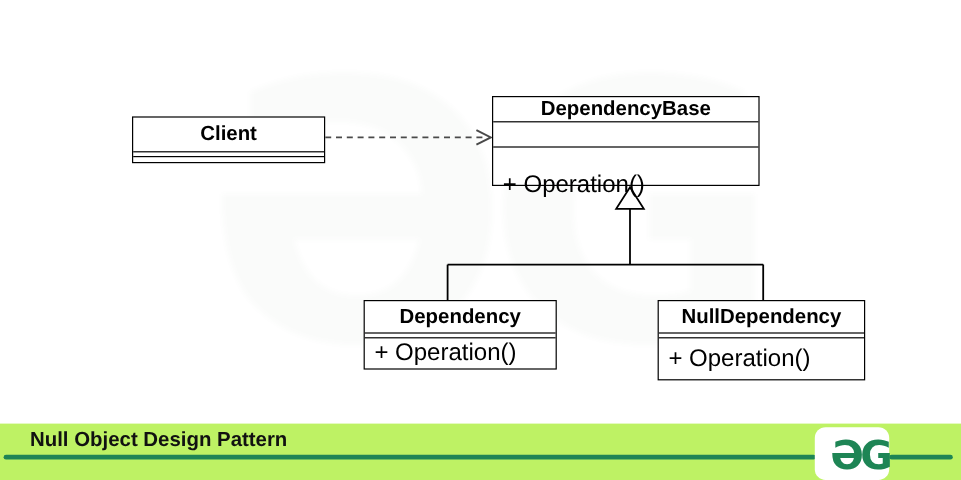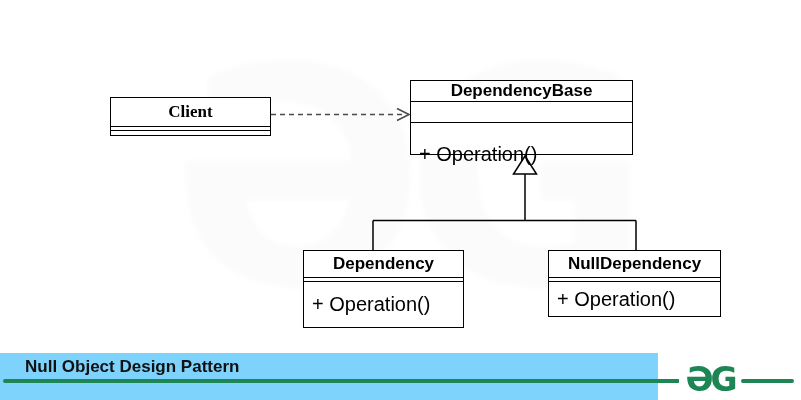--- a/index.html
+++ b/index.html
@@ -15,40 +15,40 @@
     user-select:none;pointer-events:none;
   }
   
   .connectors{position:absolute;left:0;top:0;width:801px;height:400px;pointer-events:none;}
   
   .uml-box{position:absolute;background:#fff;border:1.5px solid #000;box-sizing:border-box;display:flex;flex-direction:column;}
   .uml-title{font-weight:bold;font-size:17px;text-align:center;display:flex;align-items:center;justify-content:center;border-bottom:1.5px solid #000;box-sizing:border-box;}
   .uml-attrs{border-bottom:1.5px solid #000;box-sizing:border-box;}
   .uml-methods{font-size:20px;display:flex;align-items:center;padding-left:8px;flex:1;box-sizing:border-box;}
   .box-client{left:110px;top:97px;width:161px;height:39px;}
-  .box-client .uml-title{height:29px;border-bottom-width:1.5px;font-family:Liberation Serif, serif;}
+  .box-client .uml-title{height:29px;border-bottom-width:1.5px;}
   .box-client .uml-attrs{height:4px;}
   .box-dependencybase{left:410px;top:80px;width:223px;height:75px;gap:20px;}
   .box-dependencybase .uml-title{height:31px;}
   .box-dependencybase .uml-attrs{height:5px;}
-  .box-dependency{left:303px;top:250px;width:161px;height:78px;}
+  .box-dependency{left:303px;top:250px;width:161px;height:58px;}
   .box-dependency .uml-title{height:27px;}
   .box-dependency .uml-attrs{height:4px;}
   .box-nulldependency{left:548px;top:250px;width:173px;height:67px;}
   .box-nulldependency .uml-title{height:27px;}
   .box-nulldependency .uml-attrs{height:4px;}
   
-  .footer-band{position:absolute;left:0;top:353px;width:658px;height:47px;background:#7dd3fc;}
+  .footer-band{position:absolute;left:0;top:353px;width:801px;height:47px;background:#bef264;}
   .footer-caption{position:absolute;left:25px;top:2px;font-weight:bold;font-size:17px;line-height:24px;color:#111;white-space:nowrap;}
   .rule{position:absolute;top:26px;height:4px;background:#1e8555;border-radius:2px;}
   .rule-left{left:3px;width:677px;}
   .rule-right{left:741px;width:53px;}
   .logo-patch{
     position:absolute;left:679px;top:3px;width:62px;height:44px;background:#ffffff;border-radius:9px;
-    display:flex;align-items:flex-start;justify-content:center;
+    display:flex;align-items:flex-start;justify-content:flex-end;
   }
   .logo-glyphs{
     font-family:"DejaVu Sans", sans-serif;font-weight:bold;font-size:33px;line-height:40px;
     color:#1e8555;letter-spacing:-3px;padding-top:4px;user-select:none;
   }
 </style>
 </head>
 <body>
 
 <div class="stage">

